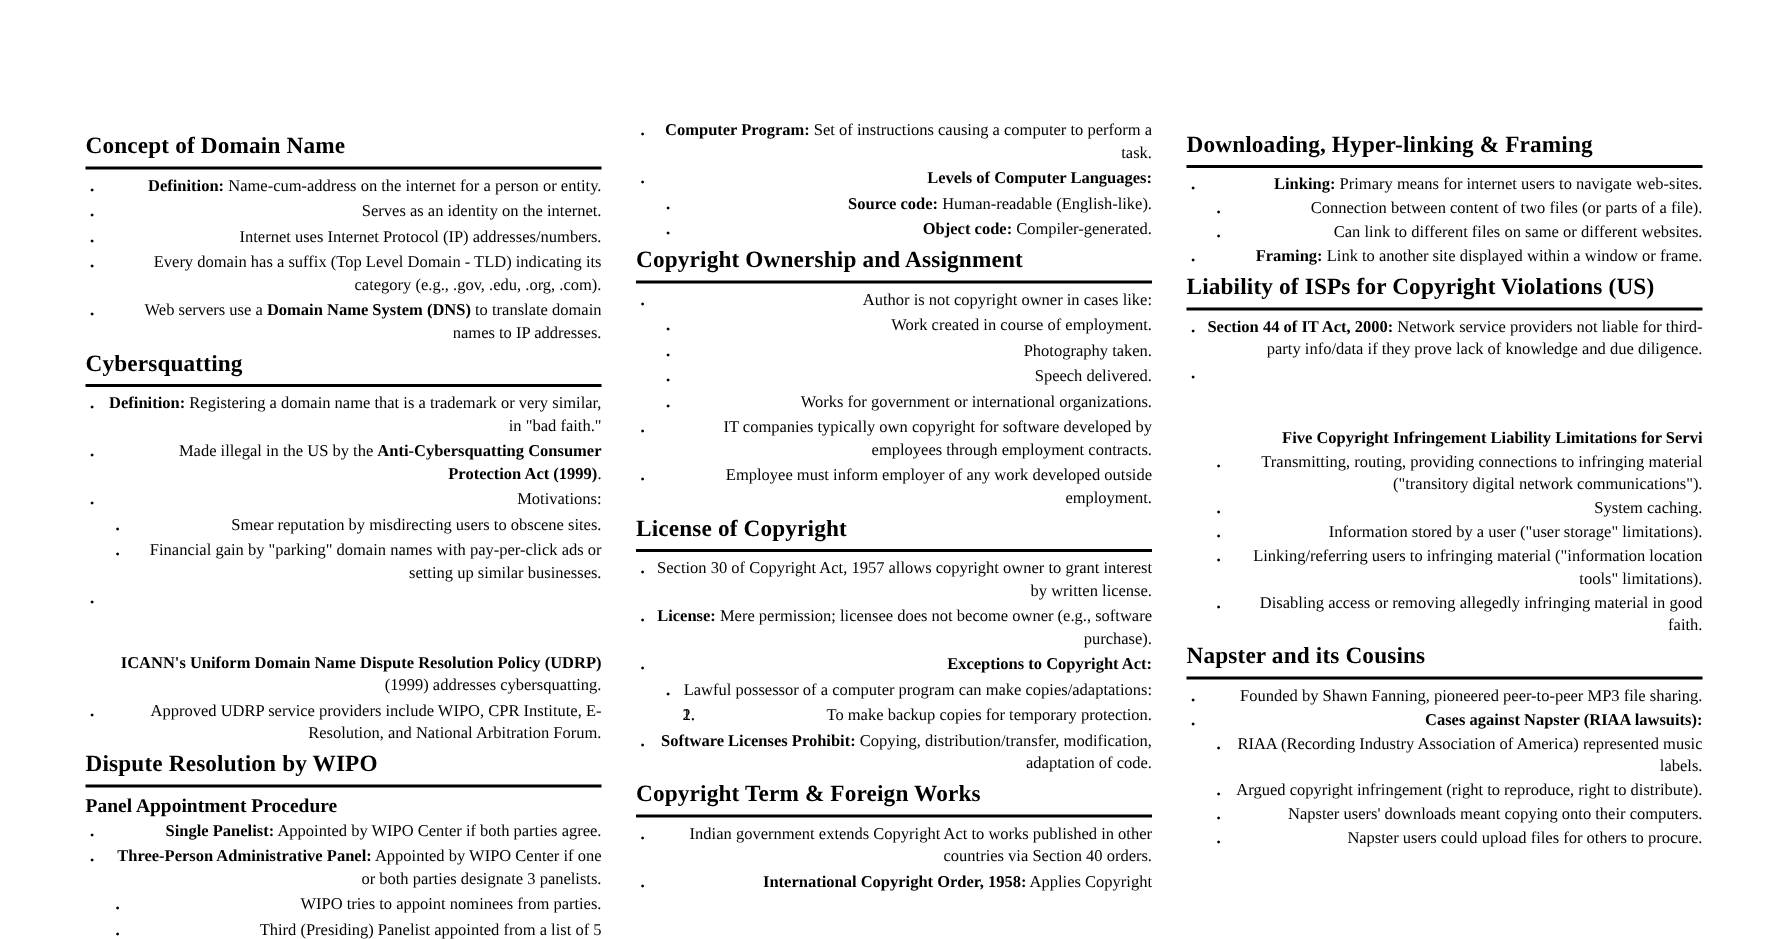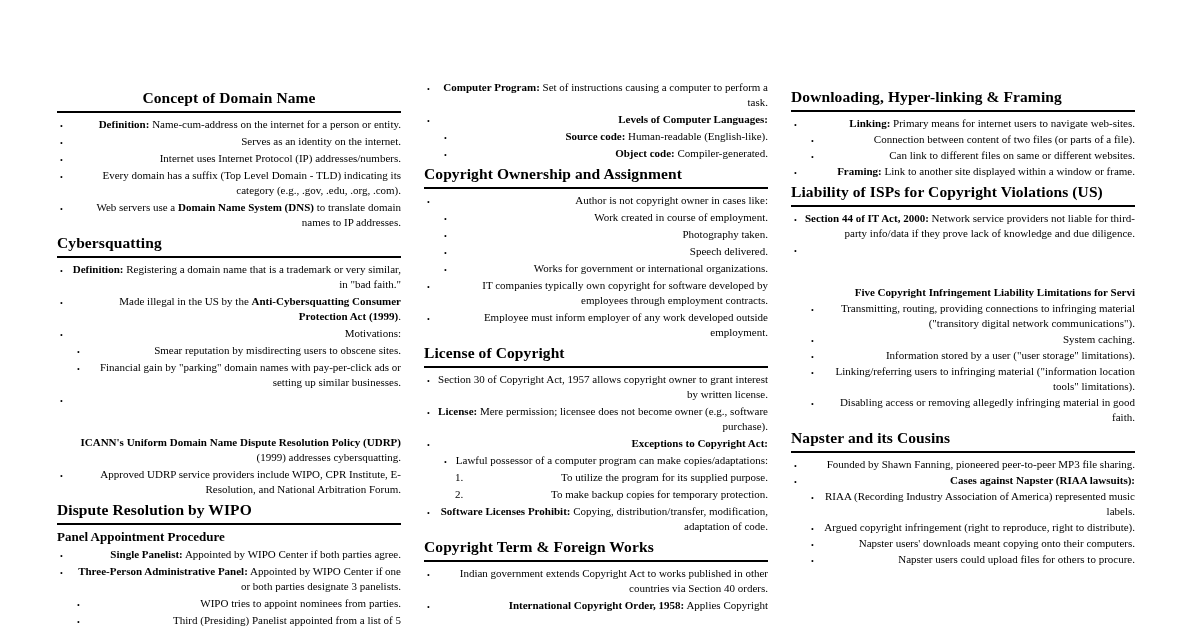--- a/index.html
+++ b/index.html
@@ -6,21 +6,21 @@
   html,body { background:#ffffff; }
   body {
     width:1191px; height:626px; overflow:hidden;
     font-family:"Liberation Serif","DejaVu Serif",serif;
     color:#000000;
   }
   .page { display:flex; gap:23px; padding:78px 57px 0 57px; }
   .col { width:344px; flex:0 0 344px; }
 
   .h2 { font-size:15.5px; font-weight:bold; line-height:16px; margin-top:5px; letter-spacing:0.1px; }
-  #col-1 > .h2:first-child { margin-top:12px;text-align:center; }
+  #col-1 > .h2:first-child { margin-top:12px; }
   #col-3 > .h2:first-child { margin-top:11px; }
   .rule { border-top:2px solid #000; margin:5px 0 4px 0; }
   .h3 { font-size:13px; font-weight:bold; line-height:16px; margin-top:5px; }
   .rule + .h3 { margin-top:0; }
 
   .item { position:relative; font-size:11px; line-height:15px; margin-top:2px; }
   #col-3 .item { margin-top:1px; }
   .item.l1 { padding-left:13px; }
   .item.l1 > .marker { left:3px; }
   .item.l2 { padding-left:30px; }
@@ -176,21 +176,20 @@
       <div class="item l1">
         <span class="marker dot">•</span>
         <div class="tline"><span class="b">Exceptions to Copyright Act:</span></div>
       </div>
       <div class="item l2">
         <span class="marker dot">•</span>
         <div class="tline"><span>Lawful possessor of a computer program can make copies/adaptations:</span></div>
       </div>
       <div class="item l3">
         <span class="marker num">1.</span>
-        <div class="tline"><span>To utilize the program for its supplied purpose.</span></div>
       </div>
       <div class="item l3">
         <span class="marker num">2.</span>
         <div class="tline"><span>To make backup copies for temporary protection.</span></div>
       </div>
       <div class="item l1">
         <span class="marker dot">•</span>
         <div class="tline"><span class="b">Software Licenses Prohibit:</span><span> Copying, distribution/transfer, modification, adaptation of code.</span></div>
       </div>
       <div class="h2">Copyright Term &amp; Foreign Works</div>

